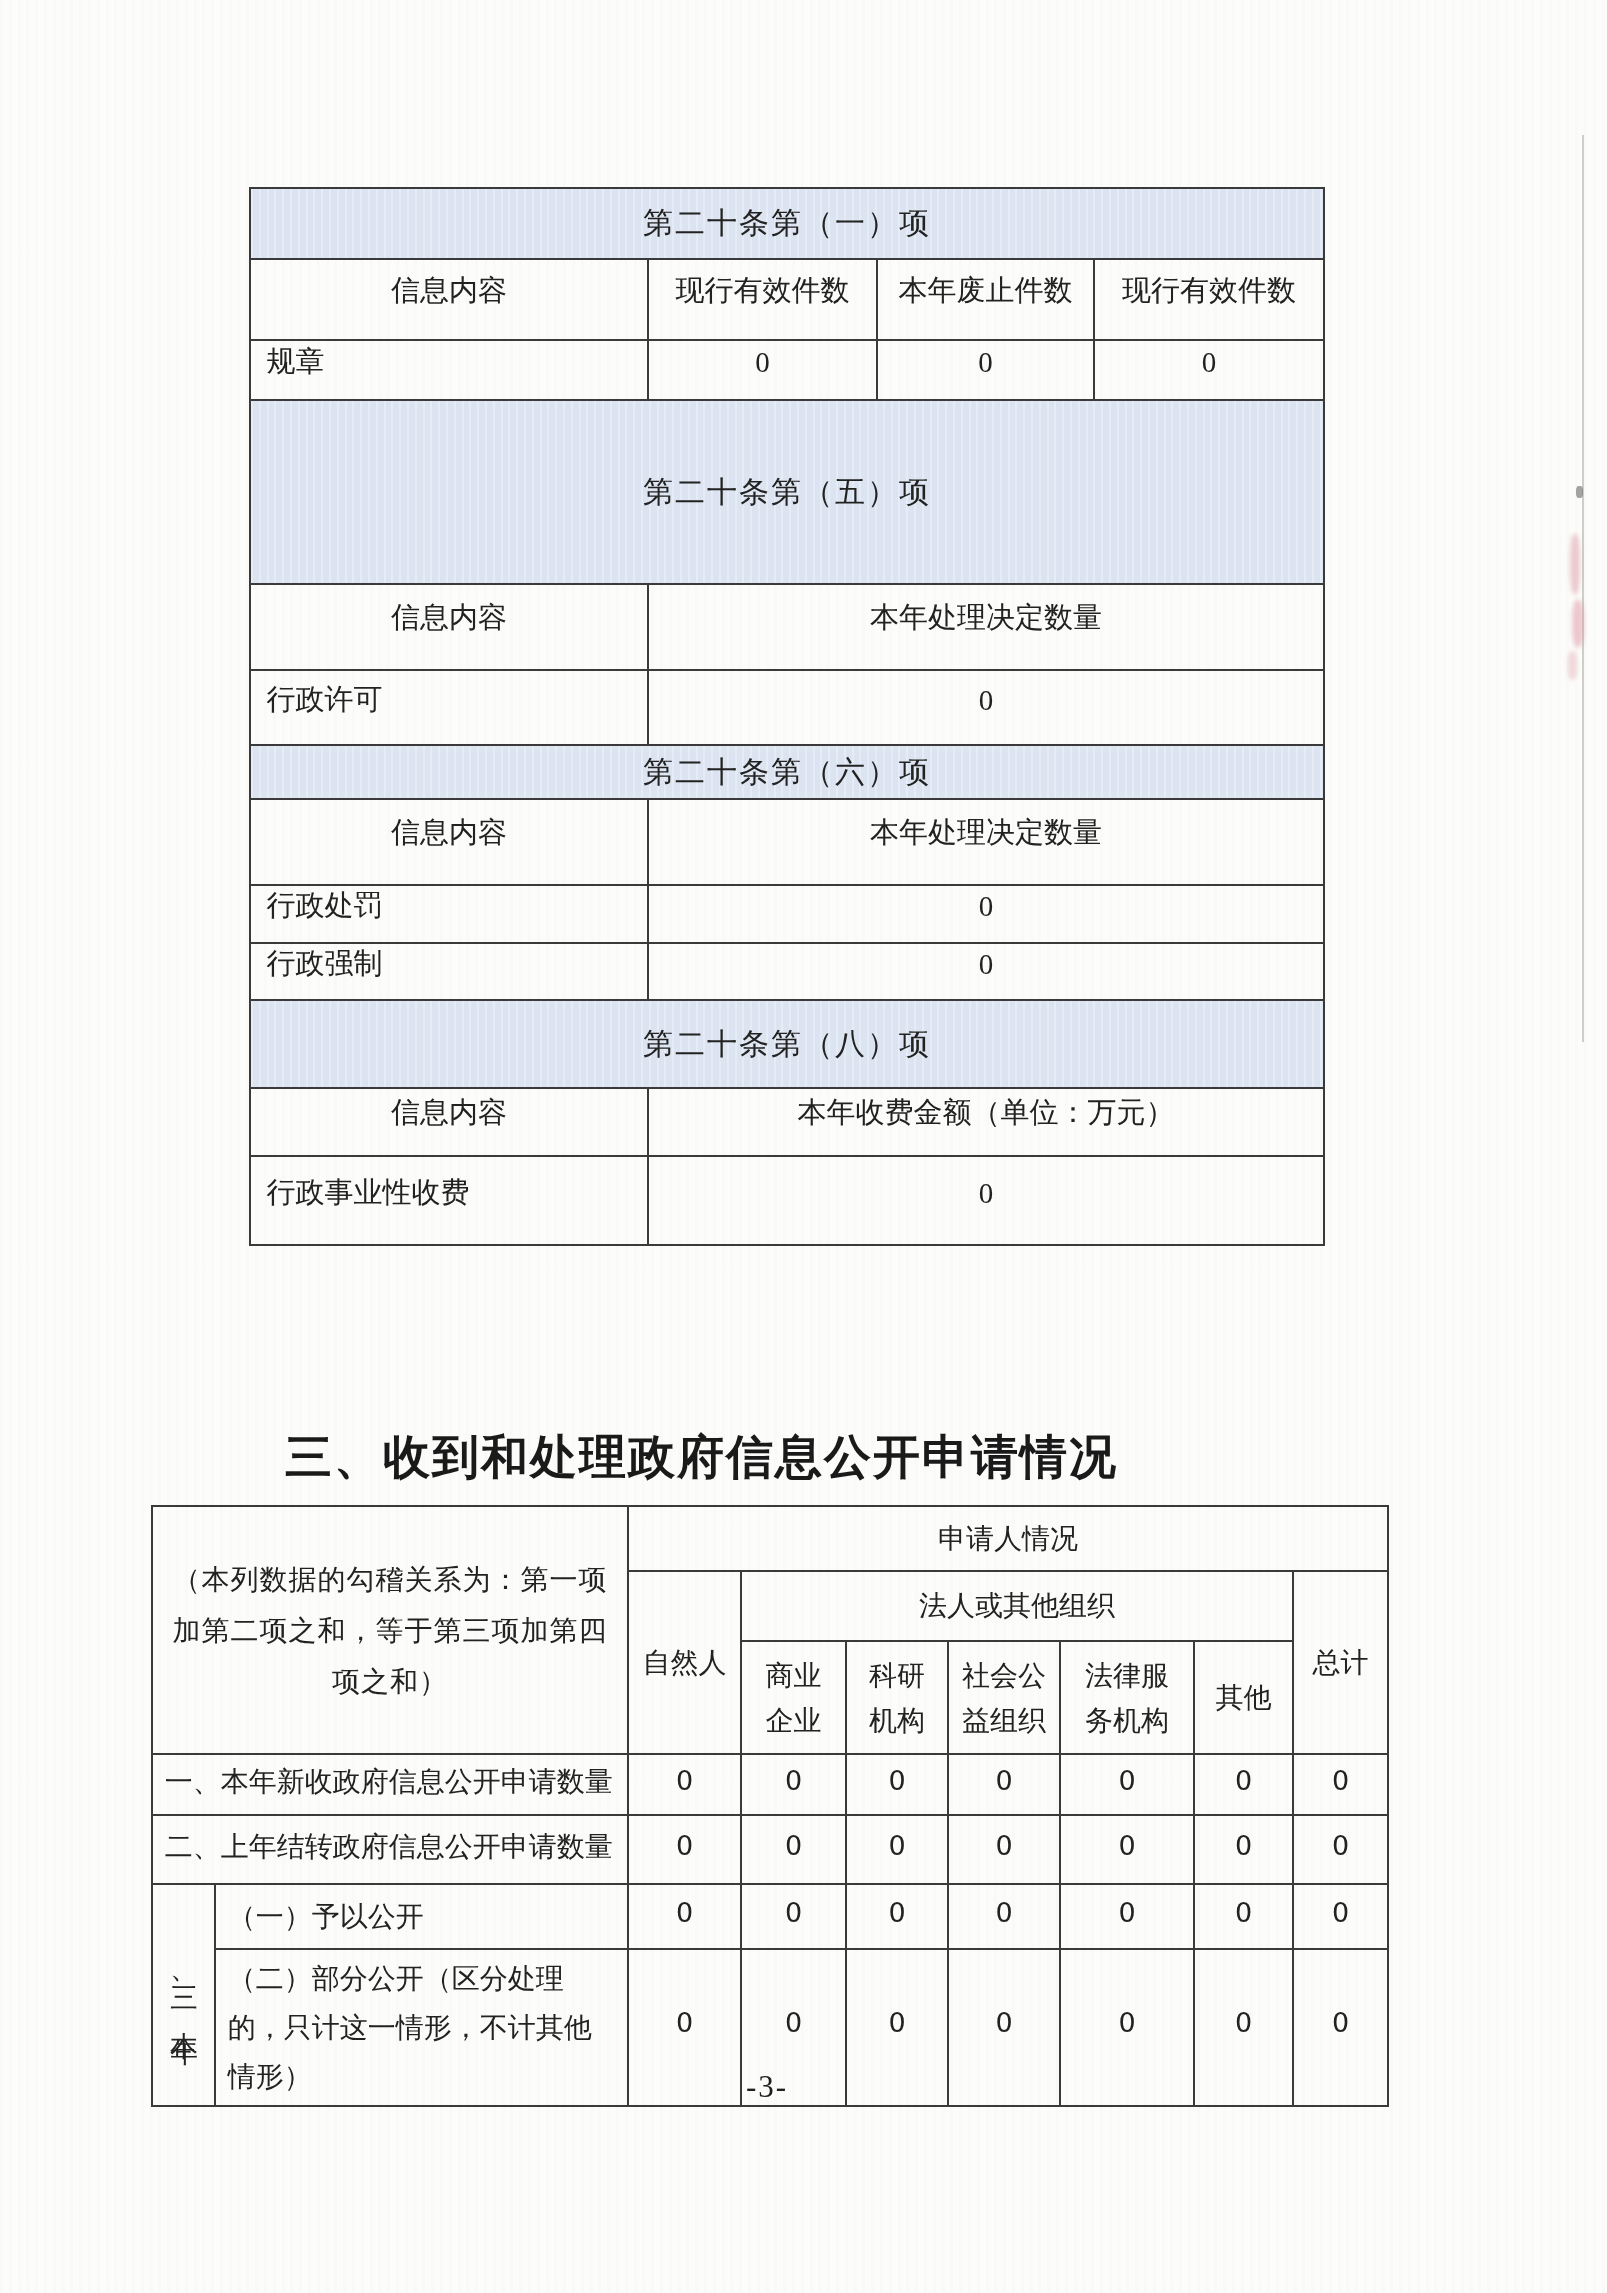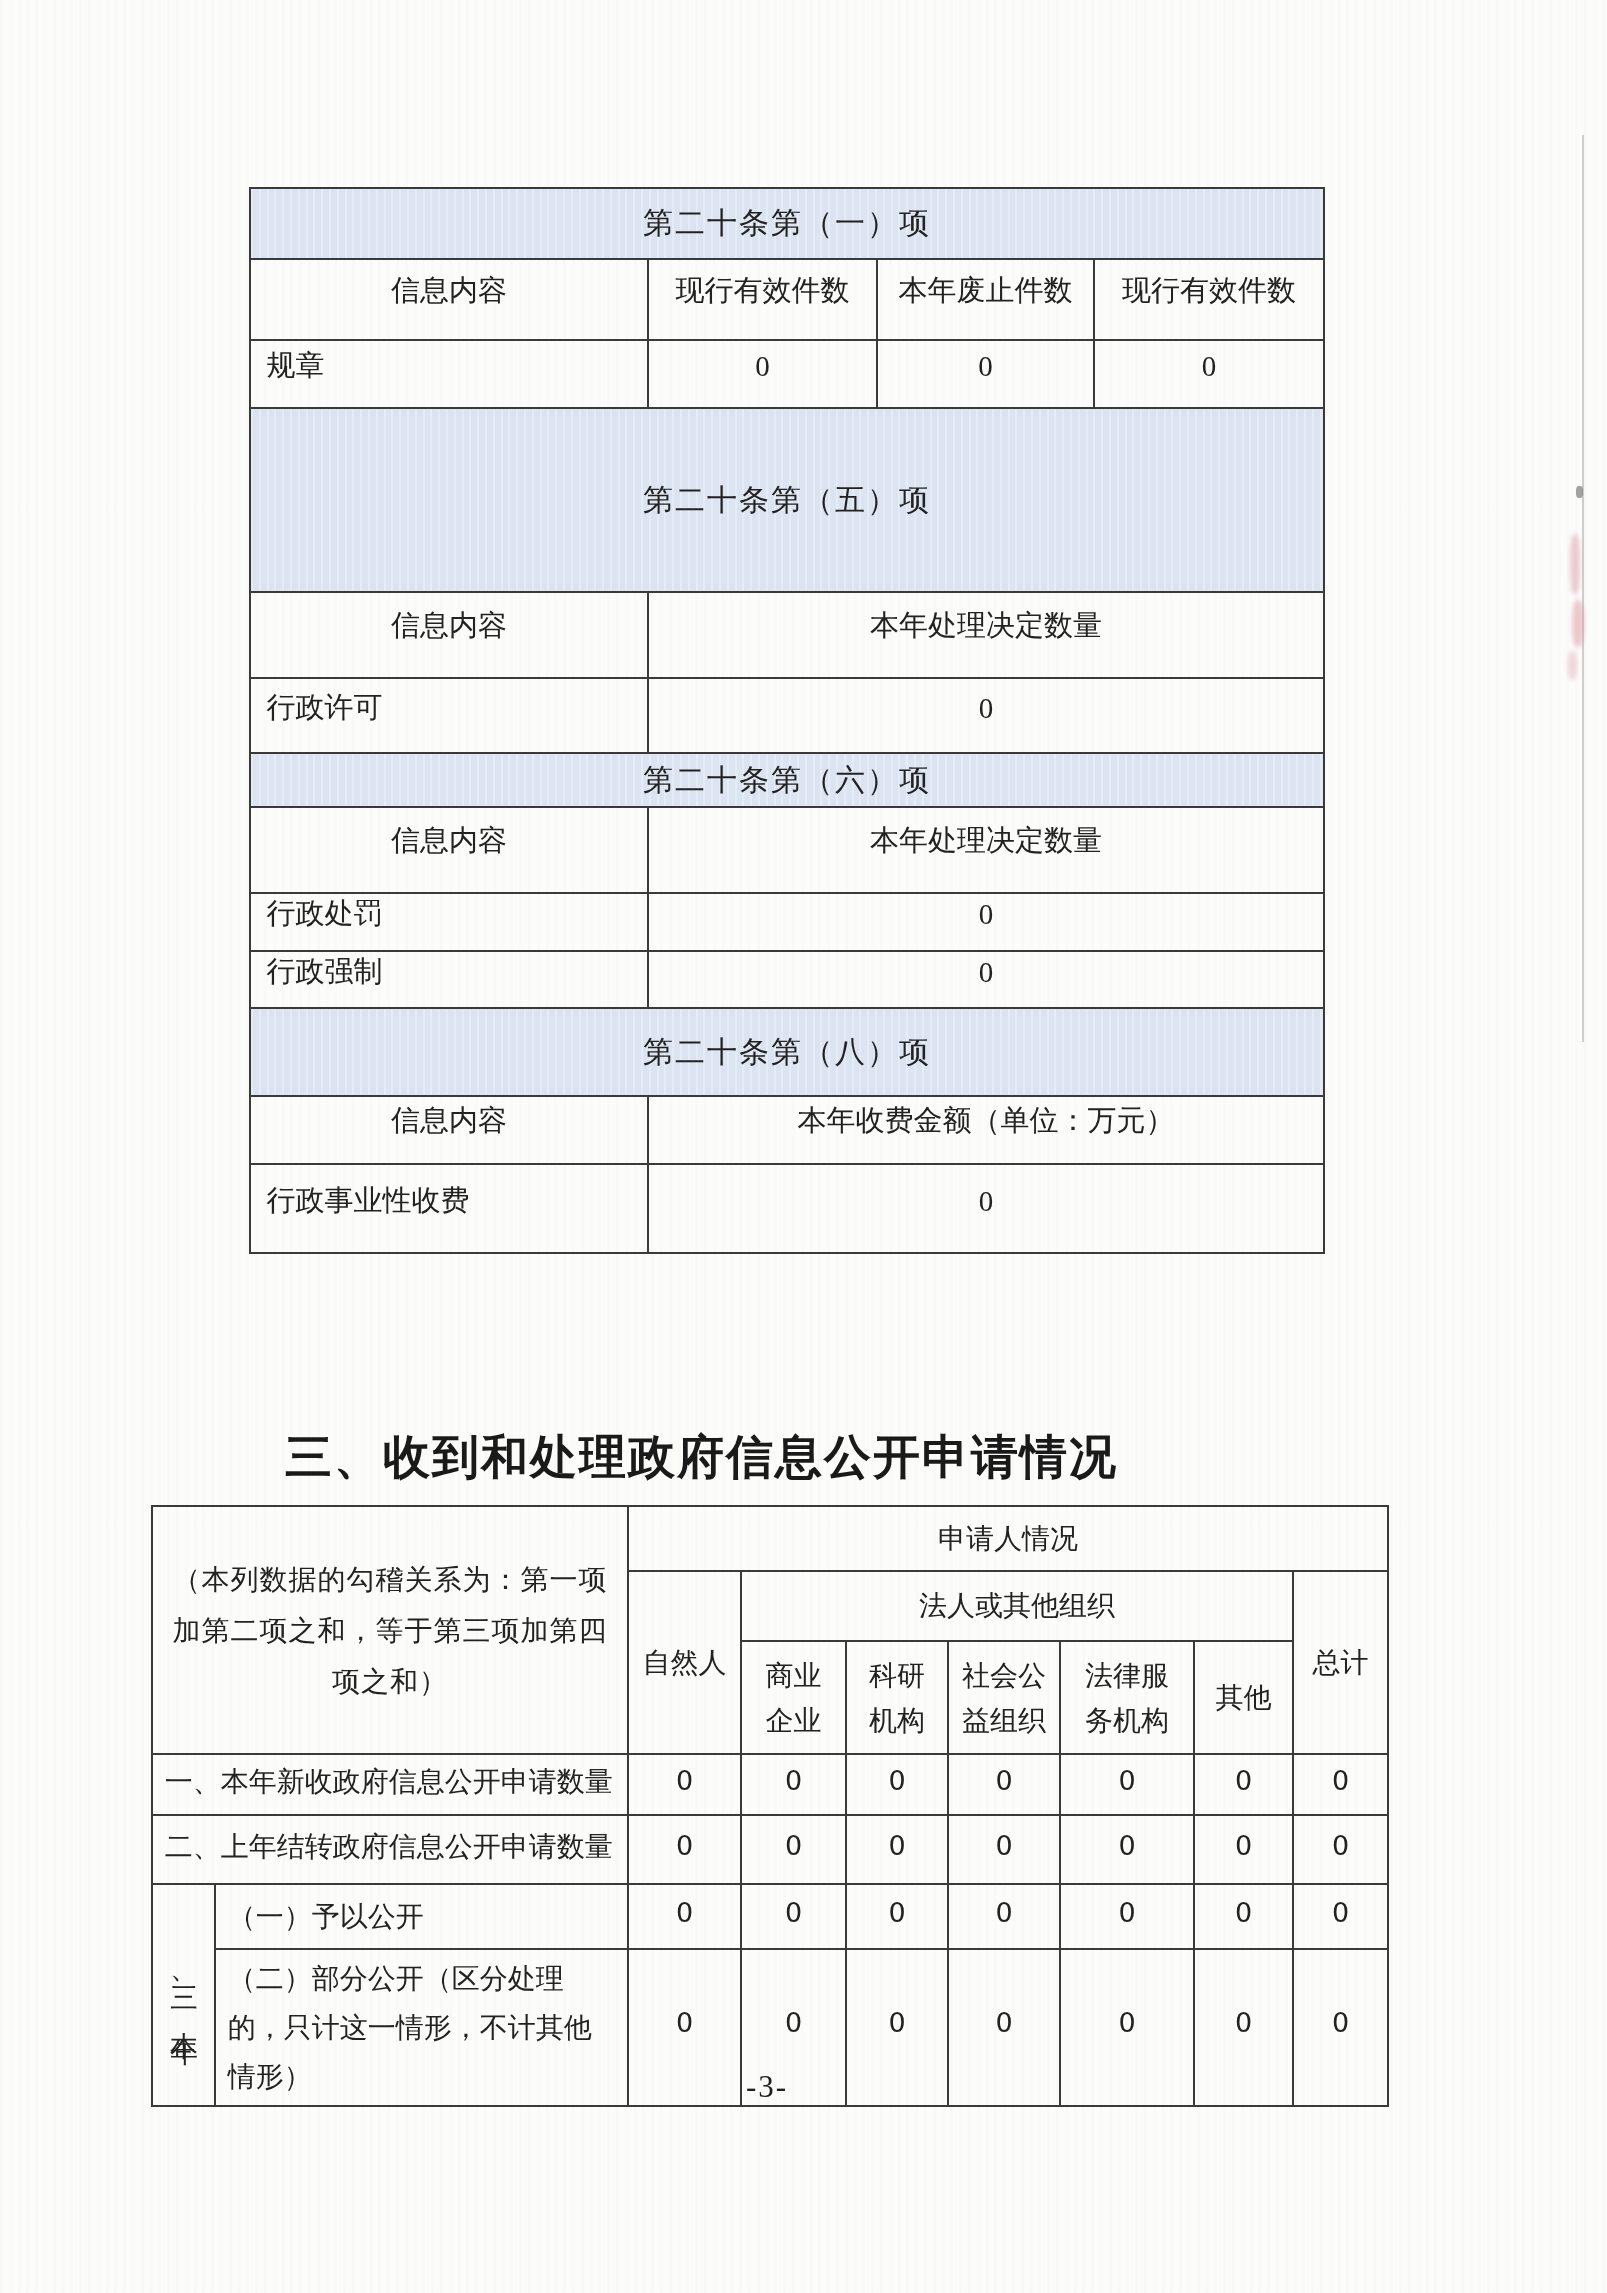--- a/index.html
+++ b/index.html
@@ -102,21 +102,21 @@
     <tbody>
         <tr style="height:71px">
       <td class="band" colspan="4">第二十条第（一）项</td>
     </tr>
     <tr style="height:81px">
       <td class="hcell">信息内容</td>
       <td class="hcell">现行有效件数</td>
       <td class="hcell">本年废止件数</td>
       <td class="hcell">现行有效件数</td>
     </tr>
-    <tr style="height:68px">
+    <tr style="height:60px">
       <td class="lcell">规章</td>
       <td class="vcell">0</td>
       <td class="vcell">0</td>
       <td class="vcell">0</td>
     </tr>
 
     <tr style="height:184px">
       <td class="band" colspan="4">第二十条第（五）项</td>
     </tr>
     <tr style="height:86px">

